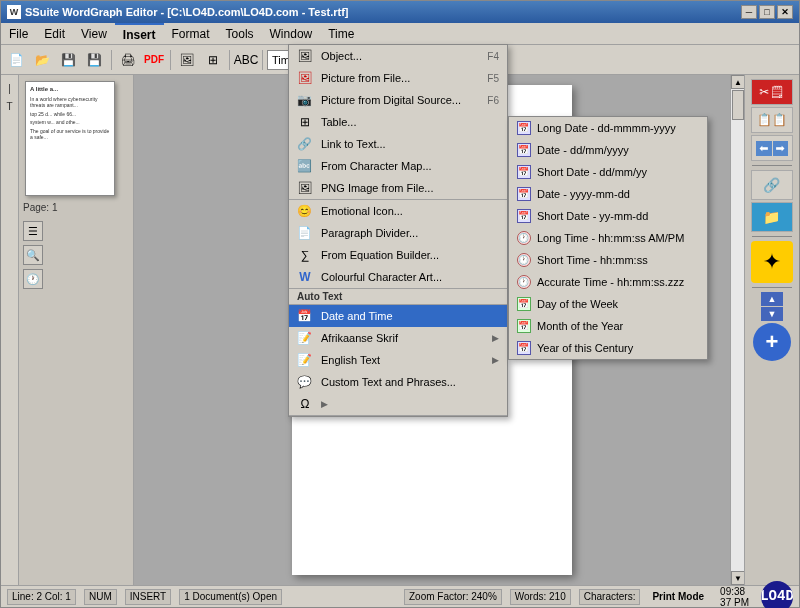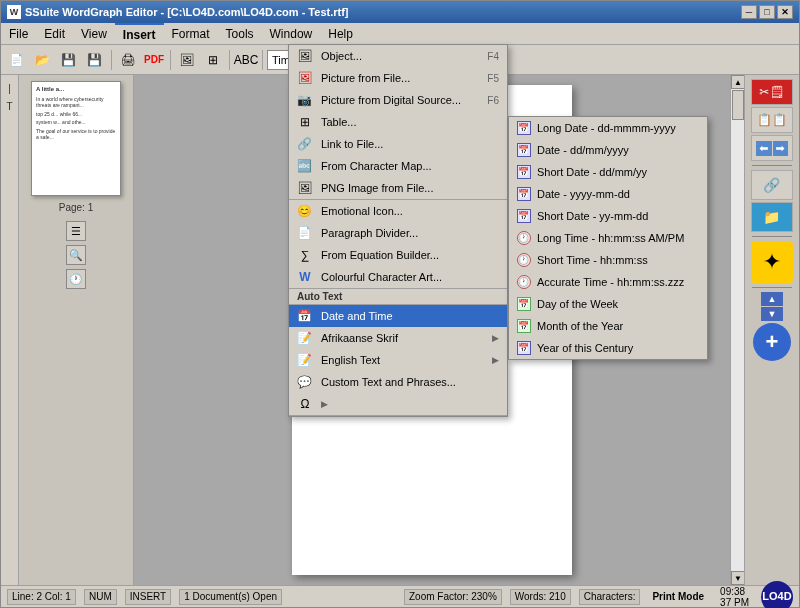--- a/index.html
+++ b/index.html
@@ -27,21 +27,21 @@
     .font-box { background: white; border: 1px solid #888; padding: 1px 4px; font-size: 11px; height: 20px; min-width: 140px; display: flex; align-items: center; }
     
     
     .main-area { display: flex; flex: 1; overflow: hidden; }
     
     
     .left-panel { width: 18px; background: #d4d0c8; border-right: 1px solid #a0a0a0; display: flex; flex-direction: column; align-items: center; padding-top: 4px; }
     .left-panel-icon { width: 14px; height: 14px; margin: 2px; font-size: 10px; color: #333; display: flex; align-items: center; justify-content: center; }
     
     
-    .sidebar { width: 115px; background: #c8c4bc; border-right: 1px solid #a0a0a0; padding: 4px; display: flex; flex-direction: column; align-items: center; }
+    .sidebar { width: 115px; background: #c8c4bc; border-right: 1px solid #a0a0a0; padding: 4px; display: flex; flex-direction: column; align-items: flex-start; }
     .page-thumb { width: 90px; height: 115px; background: white; border: 1px solid #888; margin: 2px; box-shadow: 2px 2px 4px rgba(0,0,0,0.3); }
     .page-label { font-size: 10px; color: #333; margin-top: 4px; }
     .sidebar-icons { display: flex; flex-direction: column; align-items: center; margin-top: 8px; gap: 4px; }
     .sidebar-icon { width: 20px; height: 20px; background: #d4d0c8; border: 1px solid #888; display: flex; align-items: center; justify-content: center; font-size: 11px; cursor: pointer; }
     
     
     .doc-body { flex: 1; background: #a8a8a8; overflow: auto; padding: 10px; display: flex; justify-content: center; }
     .doc-page { width: 280px; min-height: 400px; background: white; box-shadow: 3px 3px 8px rgba(0,0,0,0.4); padding: 20px 18px; font-size: 9px; line-height: 1.4; color: #000; font-family: 'Times New Roman', serif; }
     .doc-title { font-size: 11px; font-weight: bold; margin-bottom: 6px; }
     .doc-para { margin-bottom: 6px; text-align: justify; }
@@ -103,21 +103,21 @@
   </div>
 
   <div class="menu-bar">
     <div class="menu-item">File</div>
     <div class="menu-item">Edit</div>
     <div class="menu-item">View</div>
     <div class="menu-item insert-active">Insert</div>
     <div class="menu-item">Format</div>
     <div class="menu-item">Tools</div>
     <div class="menu-item">Window</div>
-    <div class="menu-item">Help</div>
+    <div class="menu-item">Time</div>
   </div>
 
   <div class="toolbar-area" style="padding: 2px 4px; min-height: 30px;">
     <div class="toolbar-btn">📄</div>
     <div class="toolbar-btn">📂</div>
     <div class="toolbar-btn">💾</div>
     <div class="toolbar-btn">💾</div>
     <div class="toolbar-sep"></div>
     <div class="toolbar-btn">🖨</div>
     <div class="toolbar-btn" style="color:red; font-weight:bold; font-size:10px;">PDF</div>
@@ -208,31 +208,31 @@
       </div>
     </div>
   </div>
 
   <div class="status-bar">
     <div class="status-item">Line: 2  Col: 1</div>
     <div class="status-item">NUM</div>
     <div class="status-item">INSERT</div>
     <div class="status-item">1 Document(s) Open</div>
     <div class="status-flex"></div>
-    <div class="status-item">Zoom Factor: 230%</div>
+    <div class="status-item">Zoom Factor: 240%</div>
     <div class="status-item">Words: 210</div>
     <div class="status-item">Characters:</div>
     <div style="font-size:10px; font-weight:bold; margin-left:4px;">Print Mode</div>
     <div style="font-size:10px; margin-left:8px;">
       <span>09:38</span>
       <br>
       <span>37 PM</span>
     </div>
     <div style="width:32px; height:32px; background:#1a1a8c; border-radius:50%; margin-left:4px; display:flex; align-items:center; justify-content:center; color:white; font-size:9px; font-weight:bold; overflow:hidden;">
-      <span style="font-size:11px; text-align:left; line-height:1.1;">LO4D</span>
+      <span style="font-size:14px; text-align:left; line-height:1.1;font-family:Liberation Mono, monospace;">LO4D</span>
     </div>
   </div>
 </div>
 
 <div class="insert-menu">
   <div class="menu-section">
     <div class="menu-row">
       <div class="row-icon">🖼</div>
       <span class="row-label">Object...</span>
       <span class="row-shortcut">F4</span>
@@ -246,21 +246,21 @@
       <div class="row-icon">📷</div>
       <span class="row-label">Picture from Digital Source...</span>
       <span class="row-shortcut">F6</span>
     </div>
     <div class="menu-row">
       <div class="row-icon">⊞</div>
       <span class="row-label">Table...</span>
     </div>
     <div class="menu-row">
       <div class="row-icon">🔗</div>
-      <span class="row-label">Link to File...</span>
+      <span class="row-label">Link to Text...</span>
     </div>
     <div class="menu-row">
       <div class="row-icon">🔤</div>
       <span class="row-label">From Character Map...</span>
     </div>
     <div class="menu-row">
       <div class="row-icon">🖼</div>
       <span class="row-label">PNG Image from File...</span>
     </div>
   </div>

